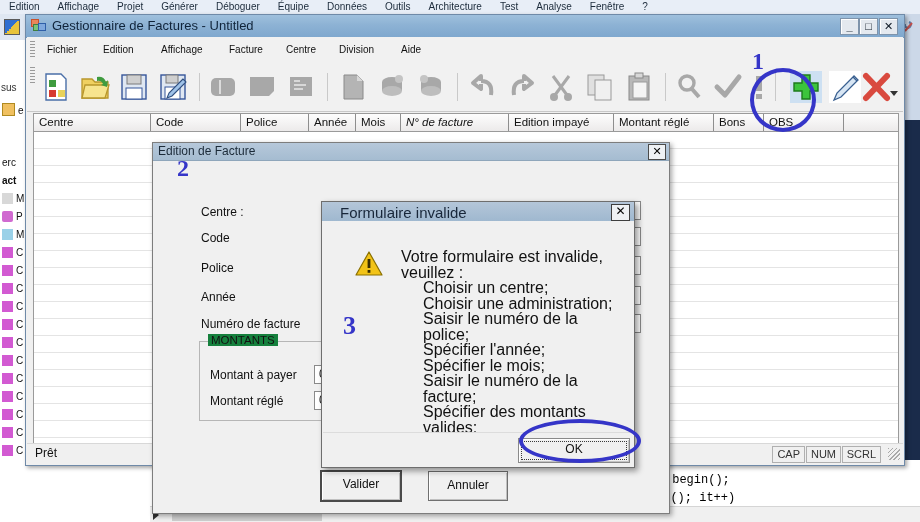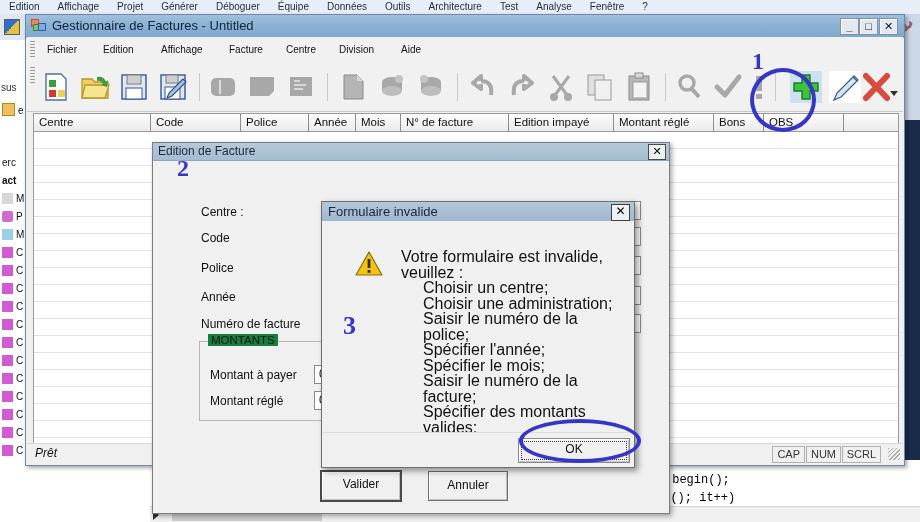--- a/index.html
+++ b/index.html
@@ -67,21 +67,21 @@
   #grid-head{position:absolute;left:0;top:0;width:864px;height:17px;
       background:#f1f1f1;border-bottom:1px solid #9a9a9a;}
   .gh{position:absolute;top:0;height:17px;line-height:16px;font-size:11.5px;
       padding-left:5px;background:linear-gradient(to bottom,#fdfdfd,#eceaea);
       border-right:1px solid #8e8e8e;box-sizing:border-box;color:#111;overflow:hidden;
       white-space:nowrap;}
   .grow{position:absolute;left:0;width:864px;height:17px;border-bottom:1px solid #e4e4e4;}
 
   #app-status{left:1px;top:428px;width:876px;height:20px;background:#f0f0f0;
       border-top:1px solid #d8d8d8;}
-  #status-text{left:8px;top:2px;font-size:12px;color:#111;font-style:italic;}
+  #status-text{left:8px;top:2px;font-size:12px;color:#111;}
   .sind{position:absolute;top:2px;height:15px;line-height:14px;font-size:11px;
       padding:0 4px;border:1px solid #b0b0b0;color:#333;background:#f0f0f0;}
   #grip-corner{right:3px;top:4px;width:12px;height:12px;
       background:repeating-linear-gradient(135deg,#a8a8a8 0 1px,transparent 1px 3px);}
 
   
   #dlg-edition{left:152px;top:142px;width:516px;height:370px;
       background:#f0f0f0;border:1px solid #7d7d7d;
       box-shadow:2px 2px 5px rgba(0,0,0,.35);}
   #dlg-edition-title{left:0;top:0;width:516px;height:17px;
@@ -102,21 +102,21 @@
       box-shadow:inset 1px 1px 0 #fff,inset -1px -1px 0 #c0c0c0;
       text-align:center;font-size:12px;color:#111;line-height:26px;}
   #btn-valider{border:2px solid #4a4a4a;line-height:24px;}
 
   
   #msgbox{left:321px;top:201px;width:312px;height:265px;background:#f0f0f0;
       border:1px solid #6e6e6e;box-shadow:3px 3px 6px rgba(0,0,0,.4);}
   #msgbox-title{left:0;top:0;width:312px;height:19px;
       background:linear-gradient(to bottom,#b4c6d9,#9fb8cf);
       border-bottom:1px solid #8da4ba;}
-  #msgbox-title-text{left:6px;top:2px;font-size:13px;color:#18273a;}
+  #msgbox-title-text{left:18px;top:2px;font-size:15px;color:#18273a;}
   #msgbox-close{right:4px;top:2px;width:17px;height:15px;background:#eef1f4;
       border:1px solid #3e3e3e;text-align:center;line-height:13px;
       font-size:12px;font-weight:bold;color:#000;}
   #msgbox-body{left:0;top:19px;width:312px;height:211px;background:#f0f0f0;}
   #warn-icon{left:33px;top:30px;width:28px;height:26px;}
   #msg-lines{position:absolute;left:79px;top:28px;width:220px;font-size:16px;
       color:#111;line-height:15.5px;}
   .msg-indent{padding-left:22px;}
   #msgbox-footer{left:1px;top:230px;width:310px;height:34px;background:#f0f0f0;
       border-top:1px solid #dcdcdc;}
@@ -399,21 +399,21 @@
     <div class="abs" style="left:863px;top:28px;width:0;height:0;border-left:4px solid transparent;border-right:4px solid transparent;border-top:5px solid #333;"></div>
   </div>
 
   <div class="abs" id="grid">
     <div id="grid-head">
       <div class="gh" style="left:0px;width:117px;">Centre</div>
       <div class="gh" style="left:117px;width:90px;">Code</div>
       <div class="gh" style="left:207px;width:68px;">Police</div>
       <div class="gh" style="left:275px;width:47px;">Année</div>
       <div class="gh" style="left:322px;width:45px;">Mois</div>
-      <div class="gh" style="left:367px;width:108px;">N° de facture</div>
+      <div class="gh" style="left:367px;width:108px;font-style:italic;">N° de facture</div>
       <div class="gh" style="left:475px;width:105px;">Edition impayé</div>
       <div class="gh" style="left:580px;width:100px;">Montant réglé</div>
       <div class="gh" style="left:680px;width:50px;">Bons</div>
       <div class="gh" style="left:730px;width:80px;">OBS</div>
       <div class="gh" style="left:810px;width:54px;border-right:none;"></div>
     </div>
     <div class="grow" style="top:17px;"></div>
     <div class="grow" style="top:34px;"></div>
     <div class="grow" style="top:51px;"></div>
     <div class="grow" style="top:68px;"></div>

